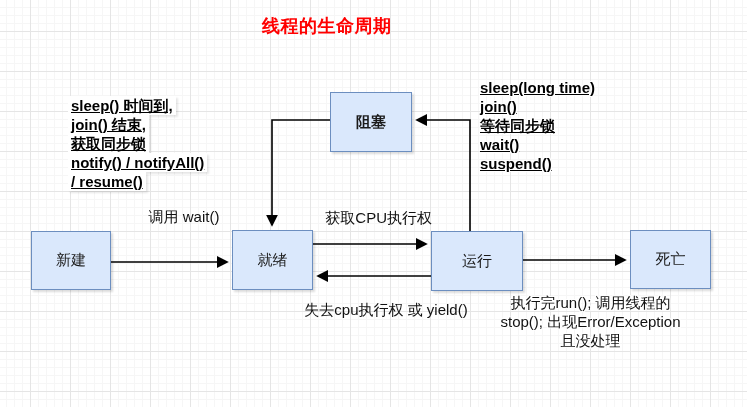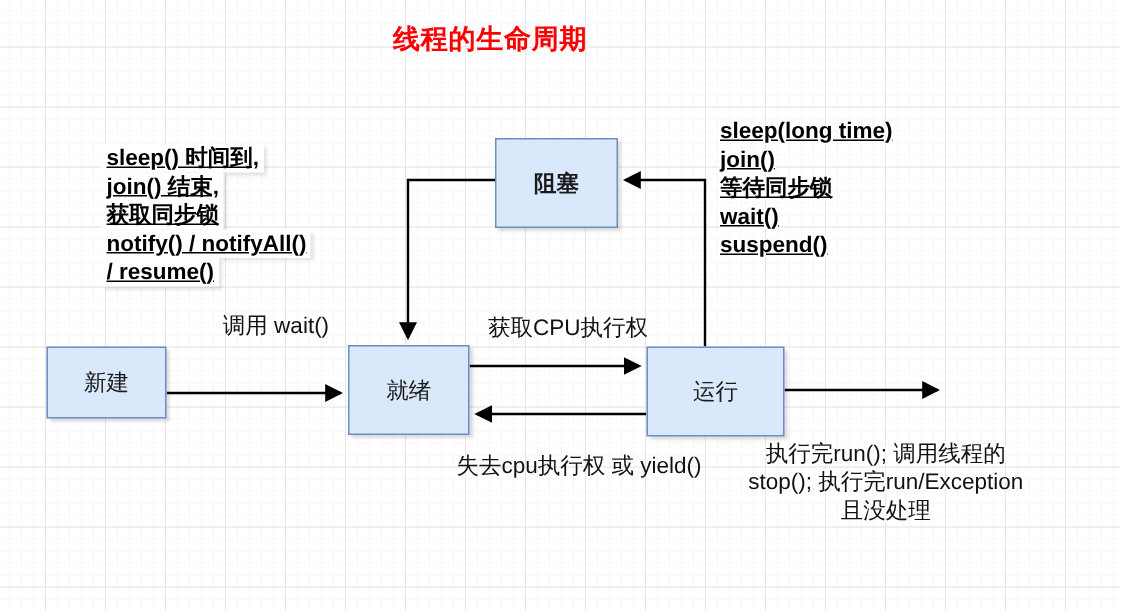--- a/index.html
+++ b/index.html
@@ -25,21 +25,21 @@
     letter-spacing:0.5px;white-space:nowrap;
   }
   .node{
     position:absolute;
     background:var(--node_fill,#dae8fc);
     border:1px solid var(--node_border,#6c8ebf);
     box-shadow:2px 2px 2px rgba(0,0,0,0.14);
     display:flex;align-items:center;justify-content:center;
     font-size:15px;color:#1a1a1a;box-sizing:border-box;
   }
-  .node-new{left:31px;top:231px;width:80px;height:48px;}
+  .node-new{left:31px;top:231px;width:80px;height:59px;}
   .node-ready{left:232px;top:230px;width:81px;height:60px;}
   .node-running{left:431px;top:231px;width:92px;height:60px;}
   .node-blocked{left:330px;top:92px;width:82px;height:60px;font-weight:bold;}
   .node-dead{left:630px;top:230px;width:81px;height:59px;}
   .edges{position:absolute;left:0;top:0;width:747px;height:407px;pointer-events:none;}
   .edge-label{
     position:absolute;font-size:15px;color:#111;text-align:center;white-space:nowrap;
   }
   .lbl-call-start{left:124px;top:208px;width:120px;}
   .lbl-get-cpu{left:312px;top:209px;width:120px;text-align:right;}
@@ -87,20 +87,23 @@
   </div>
   <div class="node node-ready">
     <span>就绪</span>
   </div>
   <div class="node node-running">
     <span>运行</span>
   </div>
   <div class="node node-blocked">
     <span>阻塞</span>
   </div>
+  <div class="node node-dead">
+    <span>死亡</span>
+  </div>
 
   <div class="edge-label lbl-call-start">调用 wait()</div>
   <div class="edge-label lbl-get-cpu">获取CPU执行权</div>
   <div class="edge-label lbl-lose-cpu">失去cpu执行权 或 yield()</div>
 
   <div class="note note-unblock">
     <span class="line">sleep() 时间到,</span>
     <span class="line">join() 结束,</span>
     <span class="line">获取同步锁</span>
     <span class="line">notify() / notifyAll()</span>
@@ -111,17 +114,17 @@
     <span class="line">sleep(long time)</span>
     <span class="line">join()</span>
     <span class="line">等待同步锁</span>
     <span class="line">wait()</span>
     <span class="line">suspend()</span>
   </div>
 
   <div class="note-dead">
     <span class="line">执行完run();</span>
     <span class="line">调用线程的stop();</span>
-    <span class="line">执行完run/Exception</span>
+    <span class="line">出现Error/Exception</span>
     <span class="line">且没处理</span>
   </div>
 
 </div>
 
 </body></html>

